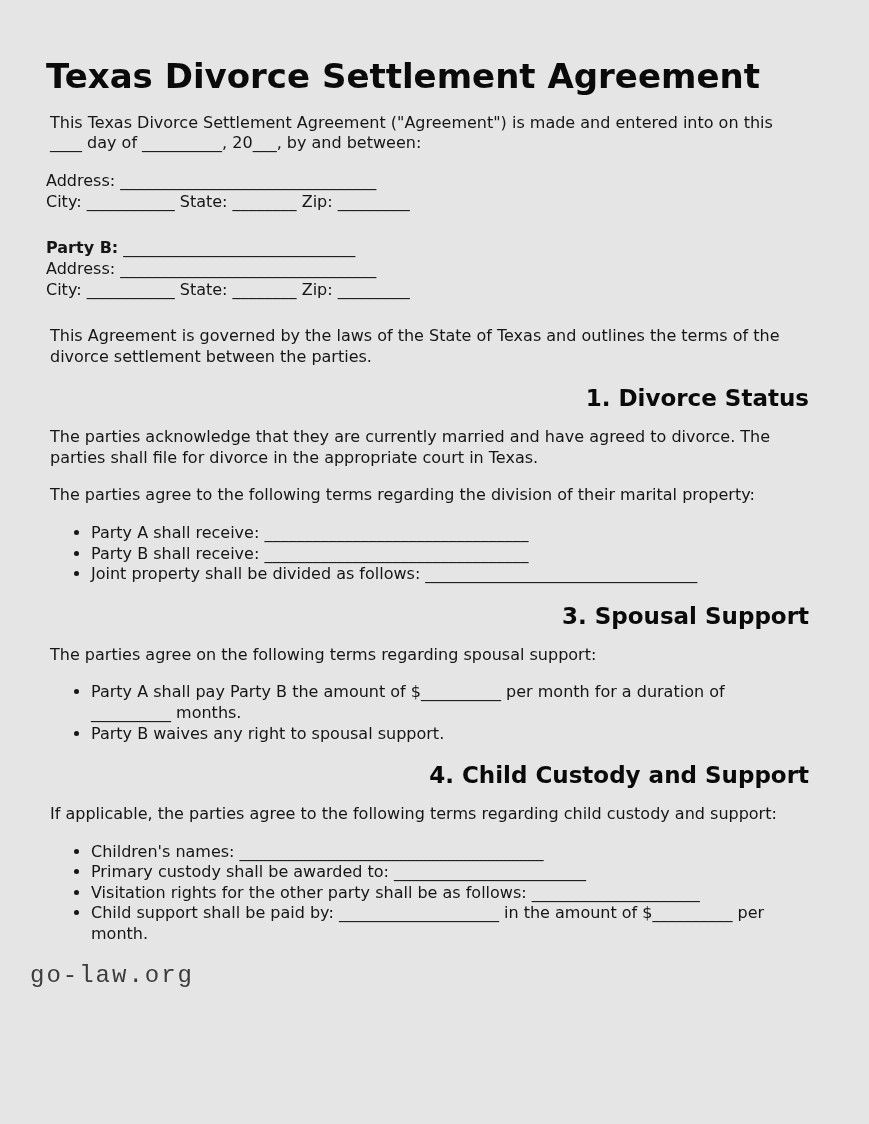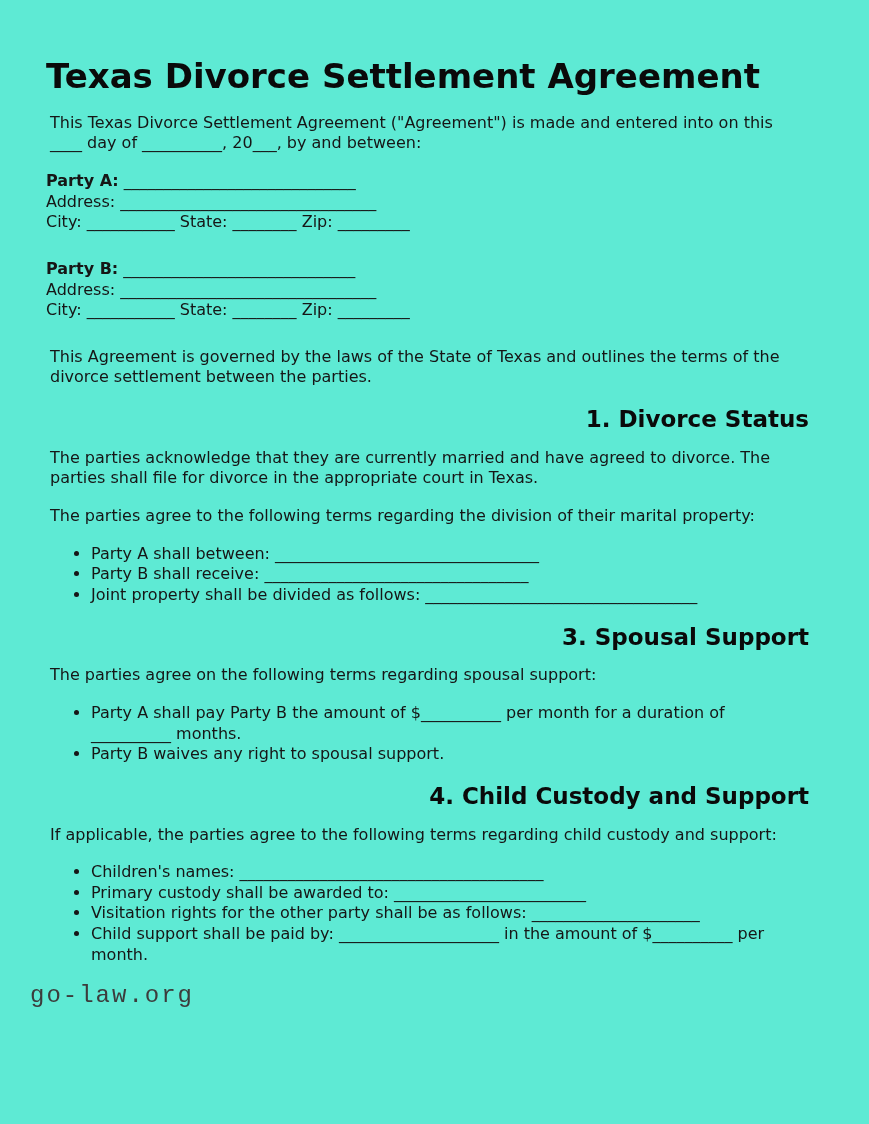--- a/index.html
+++ b/index.html
@@ -1,20 +1,20 @@
 <!DOCTYPE html>
 <html><head>
 <meta charset="utf-8">
 <style>
   html,body { margin:0; padding:0; background:#ffffff; }
   .page {
     width: 869px;
     height: 1124px;
     box-sizing: border-box;
-    background: #5eead4;
+    background: #e5e5e5;
     padding: 30px 60px 0 46px;
     font-family: "DejaVu Sans", "Liberation Sans", sans-serif;
     color: #161616;
     font-size: 16px;
     line-height: 1.29;
     overflow: hidden;
   }
   h1.doc-title {
     font-size: 34px;
     line-height: 1.2;
@@ -52,39 +52,38 @@
 </head>
 <body>
 
 <div class="page">
 
   <h1 class="doc-title">Texas Divorce Settlement Agreement</h1>
 
   <p class="body-text">This Texas Divorce Settlement Agreement ("Agreement") is made and entered into on this ____ day of __________, 20___, by and between:</p>
 
   <div class="party-block">
-    <p><span class="bold-label">Party A:</span><span> _____________________________</span></p>
     <p><span>Address:</span><span> ________________________________</span></p>
     <p><span>City:</span><span> ___________ </span><span>State:</span><span> ________ </span><span>Zip:</span><span> _________</span></p>
   </div>
 
   <div class="party-block">
     <p><span class="bold-label">Party B:</span><span> _____________________________</span></p>
     <p><span>Address:</span><span> ________________________________</span></p>
     <p><span>City:</span><span> ___________ </span><span>State:</span><span> ________ </span><span>Zip:</span><span> _________</span></p>
   </div>
 
   <p class="body-text">This Agreement is governed by the laws of the State of Texas and outlines the terms of the divorce settlement between the parties.</p>
 
   <h2 class="sec-heading">1. Divorce Status</h2>
   <p class="body-text">The parties acknowledge that they are currently married and have agreed to divorce. The parties shall file for divorce in the appropriate court in Texas.</p>
 
   <p class="body-text">The parties agree to the following terms regarding the division of their marital property:</p>
   <ul class="blank-list">
-    <li>Party A shall between: _________________________________</li>
+    <li>Party A shall receive: _________________________________</li>
     <li>Party B shall receive: _________________________________</li>
     <li>Joint property shall be divided as follows: __________________________________</li>
   </ul>
 
   <h2 class="sec-heading">3. Spousal Support</h2>
   <p class="body-text">The parties agree on the following terms regarding spousal support:</p>
   <ul class="blank-list">
     <li>Party A shall pay Party B the amount of $__________ per month for a duration of __________ months.</li>
     <li>Party B waives any right to spousal support.</li>
   </ul>

